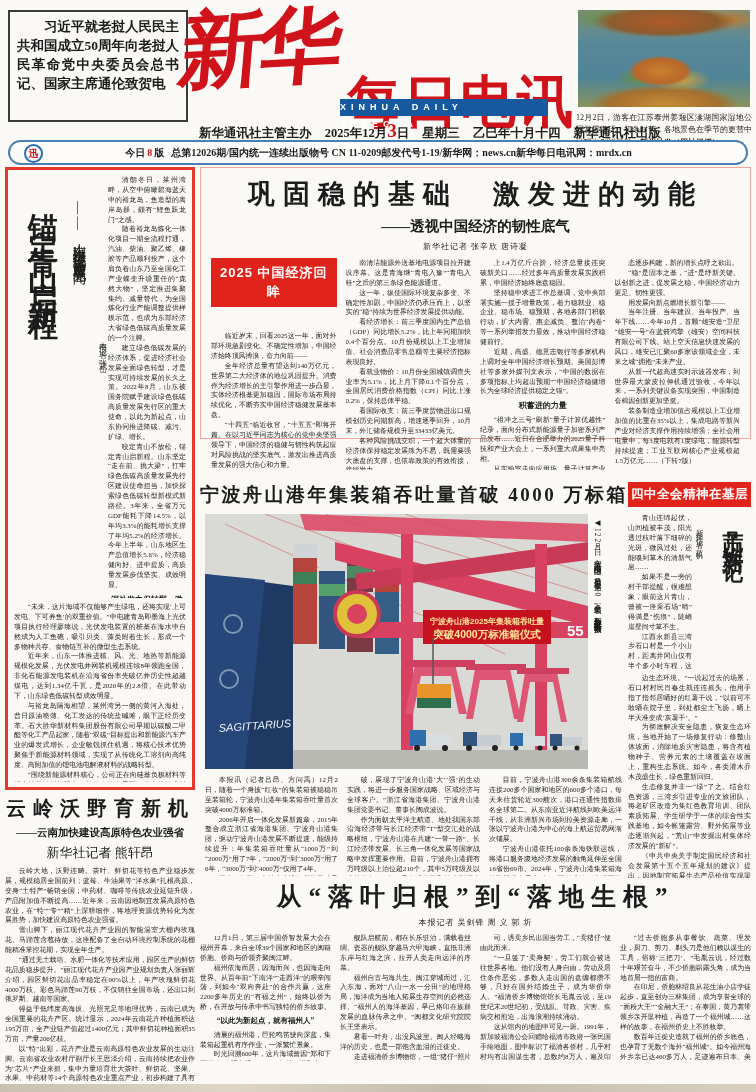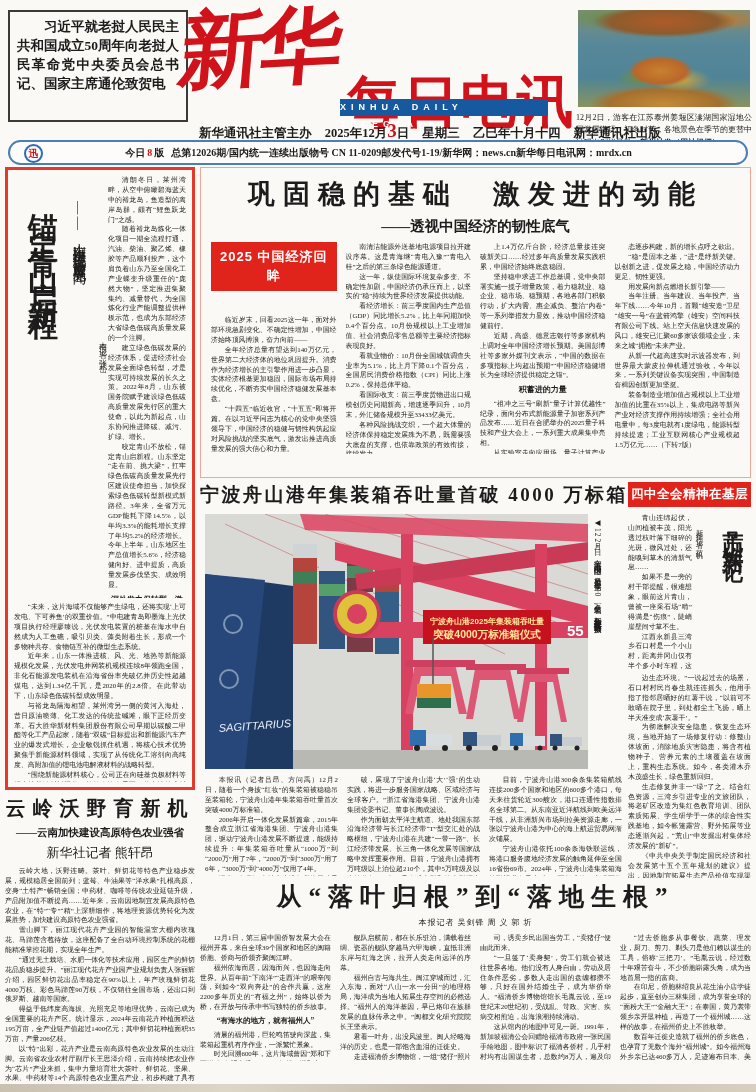--- a/index.html
+++ b/index.html
@@ -91,21 +91,21 @@
     writing-mode:vertical-rl; font-size:13.5px; letter-spacing:2px;
   }
   .vt-by{
     position:absolute; left:82px; top:160px; height:150px;
     writing-mode:vertical-rl; font-size:8px; letter-spacing:3px; color:#333;
   }
   .lb-narrow{ flex:1; }
   .lb-full{ height:180px; margin-top:4px; }
   
   .econ-box{
-    position:absolute; left:200px; top:167px; width:551px; height:311px;
+    position:absolute; left:200px; top:167px; width:551px; height:272px;
     border:1px solid #f0a79d; padding:6px 10px 4px;
   }
   .econ-headline{
     text-align:center; font-size:27px; font-weight:bold; letter-spacing:8px;
     margin-top:2px; white-space:nowrap;
   }
   .econ-sub{ text-align:center; font-size:14.5px; font-weight:bold; margin-top:5px; }
   .econ-by{ text-align:center; font-size:8px; margin-top:5px; letter-spacing:1px; }
   .econ-cols{ display:flex; gap:9px; margin-top:6px; height:212px; overflow:hidden; }
   .econ-col{ flex:1; }
@@ -147,21 +147,21 @@
     position:absolute; left:2px; top:10px; height:140px;
     writing-mode:vertical-rl; font-size:7.5px; letter-spacing:3px; color:#333;
   }
   .m-title{
     position:absolute; right:4px; top:2px; height:156px;
     writing-mode:vertical-rl; font-size:21px; font-weight:bold; letter-spacing:5px;
   }
   .m-full{ height:205px; margin-top:3px; }
   
   .yunnan{ position:absolute; left:5px; top:795px; width:190px; height:290px; }
-  .yn-headline{ text-align:center; font-size:20px; font-weight:bold; letter-spacing:7px; white-space:nowrap;font-family:Liberation Mono, monospace; }
+  .yn-headline{ text-align:right; font-size:20px; font-weight:bold; letter-spacing:7px; white-space:nowrap;font-family:Liberation Mono, monospace; }
   .yn-sub{ text-align:center; font-size:10.5px; font-weight:bold; margin-top:4px; }
   .yn-by{ text-align:center; font-size:13px; margin-top:4px; }
   .yn-body{ margin-top:4px; height:228px; }
   
   .fuzhou{ position:absolute; left:200px; top:880px; width:551px; height:205px; }
   .fz-headline{ text-align:center; font-size:25px; font-weight:bold; letter-spacing:7px; white-space:nowrap; }
   .fz-sub{ text-align:center; font-size:12px; font-weight:bold; margin-top:5px; color:#222; }
   .fz-by{ text-align:center; font-size:8px; margin-top:4px; letter-spacing:1px; }
   .fz-cols{ display:flex; gap:9px; margin-top:5px; height:128px; overflow:hidden; }
   .fz-col{ flex:1; }
@@ -225,20 +225,21 @@
         <p>“未来，这片海域不仅能够产生绿电，还将实现‘上可发电、下可养鱼’的双重价值。”中电建青岛即墨海上光伏项目执行经理廖臻说，光伏发电装置的桩基在海水中自然成为人工鱼礁，吸引贝类、藻类附着生长，形成一个多物种共存、食物链互补的微型生态系统。</p>
         <p>近年来，山东一体推进核、风、光、地热等新能源规模化发展，光伏发电并网装机规模连续8年领跑全国，非化石能源发电装机在沿海省份率先破亿并历史性超越煤电，达到1.34亿千瓦，是2020年的2.8倍。在此带动下，山东绿色低碳转型成效明显。</p>
         <p>与裕龙岛隔海相望，莱州湾另一侧的黄河入海处，昔日原油喷薄、化工发达的传统盐碱滩，眼下正经历变革。石大胜华新材料集团股份有限公司早期以碳酸二甲酯等化工产品起家，随着“双碳”目标提出和新能源汽车产业的爆发式增长，企业敏锐抓住机遇，将核心技术优势聚焦于新能源材料领域，实现了从传统化工溶剂向高纯度、高附加值的锂电池电解液材料的战略转型。</p>
         <p>“围绕新能源材料核心，公司正在向硅基负极材料等锂电池关键材料延伸，并前瞻性布局下一代电池技术材料体系。”石大胜华党委副书记、常务副总经理郑军说。与此同时，当地曾以石油为傲的炼化企业，正尝试用绿电生产绿氢、绿甲醇；昔日的产油区，如今光伏列阵、风机成群；业内人士的口头禅，也从“原油产量”变成了“绿电消纳量”。</p>
       </div>
   </div>
 
   <div class="econ-box">
     <div class="econ-headline">巩固稳的基础　激发进的动能</div>
     <div class="econ-sub">——透视中国经济的韧性底气</div>
+    <div class="econ-by">新华社记者 张辛欣 唐诗凝</div>
     <div class="econ-cols">
       <div class="econ-col btext">
         <div class="badge badge-econ">2025 中国经济回眸</div>
         <div>
             <p>临近岁末，回看2025这一年，面对外部环境急剧变化、不确定性增加，中国经济始终顶风搏浪，奋力向前——</p>
             <p>全年经济总量有望达到140万亿元，世界第二大经济体的地位巩固提升。消费作为经济增长的主引擎作用进一步凸显，实体经济根基更加稳固，国际市场布局持续优化，不断夯实中国经济稳健发展基本盘。</p>
             <p>“十四五”临近收官，“十五五”即将开篇。在以习近平同志为核心的党中央坚强领导下，中国经济的稳健与韧性构筑起应对风险挑战的坚实底气，激发出推进高质量发展的强大信心和力量。</p>
           </div>
         <h4 class="subhead">筑牢稳的内核</h4>
         <div>
@@ -424,21 +425,21 @@
 
   <div class="fuzhou">
     <div class="fz-headline">从“落叶归根”到“落地生根”</div>
     <div class="fz-by">本报记者 吴剑锋 周 义 郭 圻</div>
     <div class="fz-cols">
       <div class="fz-col btext">
         <div>
             <p>12月1日，第三届中国侨智发展大会在福州开幕，来自全球39个国家和地区的闽籍侨胞、侨商与侨领齐聚闽江畔。</p>
             <p>福州依海而居，因海而兴，也因海走向世界。从百年前“下南洋”“走西洋”的艰辛闯荡，到如今“双向奔赴”的合作共赢，这座2200多年历史的“有福之州”，始终以侨为桥，在开放与传承中书写独特的侨乡故事。</p>
           </div>
-        <h4 class="fz-head">“有海水的地方，就有福州人”</h4>
+        <h4 class="fz-head">“以此为新起点，就有福州人”</h4>
         <div>
             <p>清晨的福州港，巨轮鸣笛驶向深蓝，集装箱起重机有序作业，一派繁忙景象。</p>
             <p>时光回溯600年，这片海域曾因“郑和下西洋”闻名明史册——1405年起，郑和率</p>
           </div>
       </div>
       <div class="fz-col btext">
           <p>舰队启航前，都在长乐驻泊，满载着丝绸、瓷器的舰队穿越马六甲海峡，直抵非洲东岸与红海之滨，拉开人类走向远洋的序幕。</p>
           <p>福州自古与海共生。闽江穿城而过，汇入东海，面对“八山一水一分田”的地理格局，海洋成为当地人拓展生存空间的必然选择。“福州人的海洋基因，早已烙印在族群发展的血脉传承之中。”闽都文化研究院院长王坚表示。</p>
           <p>君看一叶舟，出没风波里。闽人经略海洋的历史，也是一部饱含血泪的迁徙史。</p>
           <p>走进福清侨乡博物馆，一组“猪仔”照片触目惊心。康熙年间，清廷实施海禁，福州沿海居民被迫内迁，鱼盐之利尽失。为寻出路，不少民众凑着郑和的旧航线冒险出海求生。鸦片战争后，西方殖民者在福州设立移民公</p>

